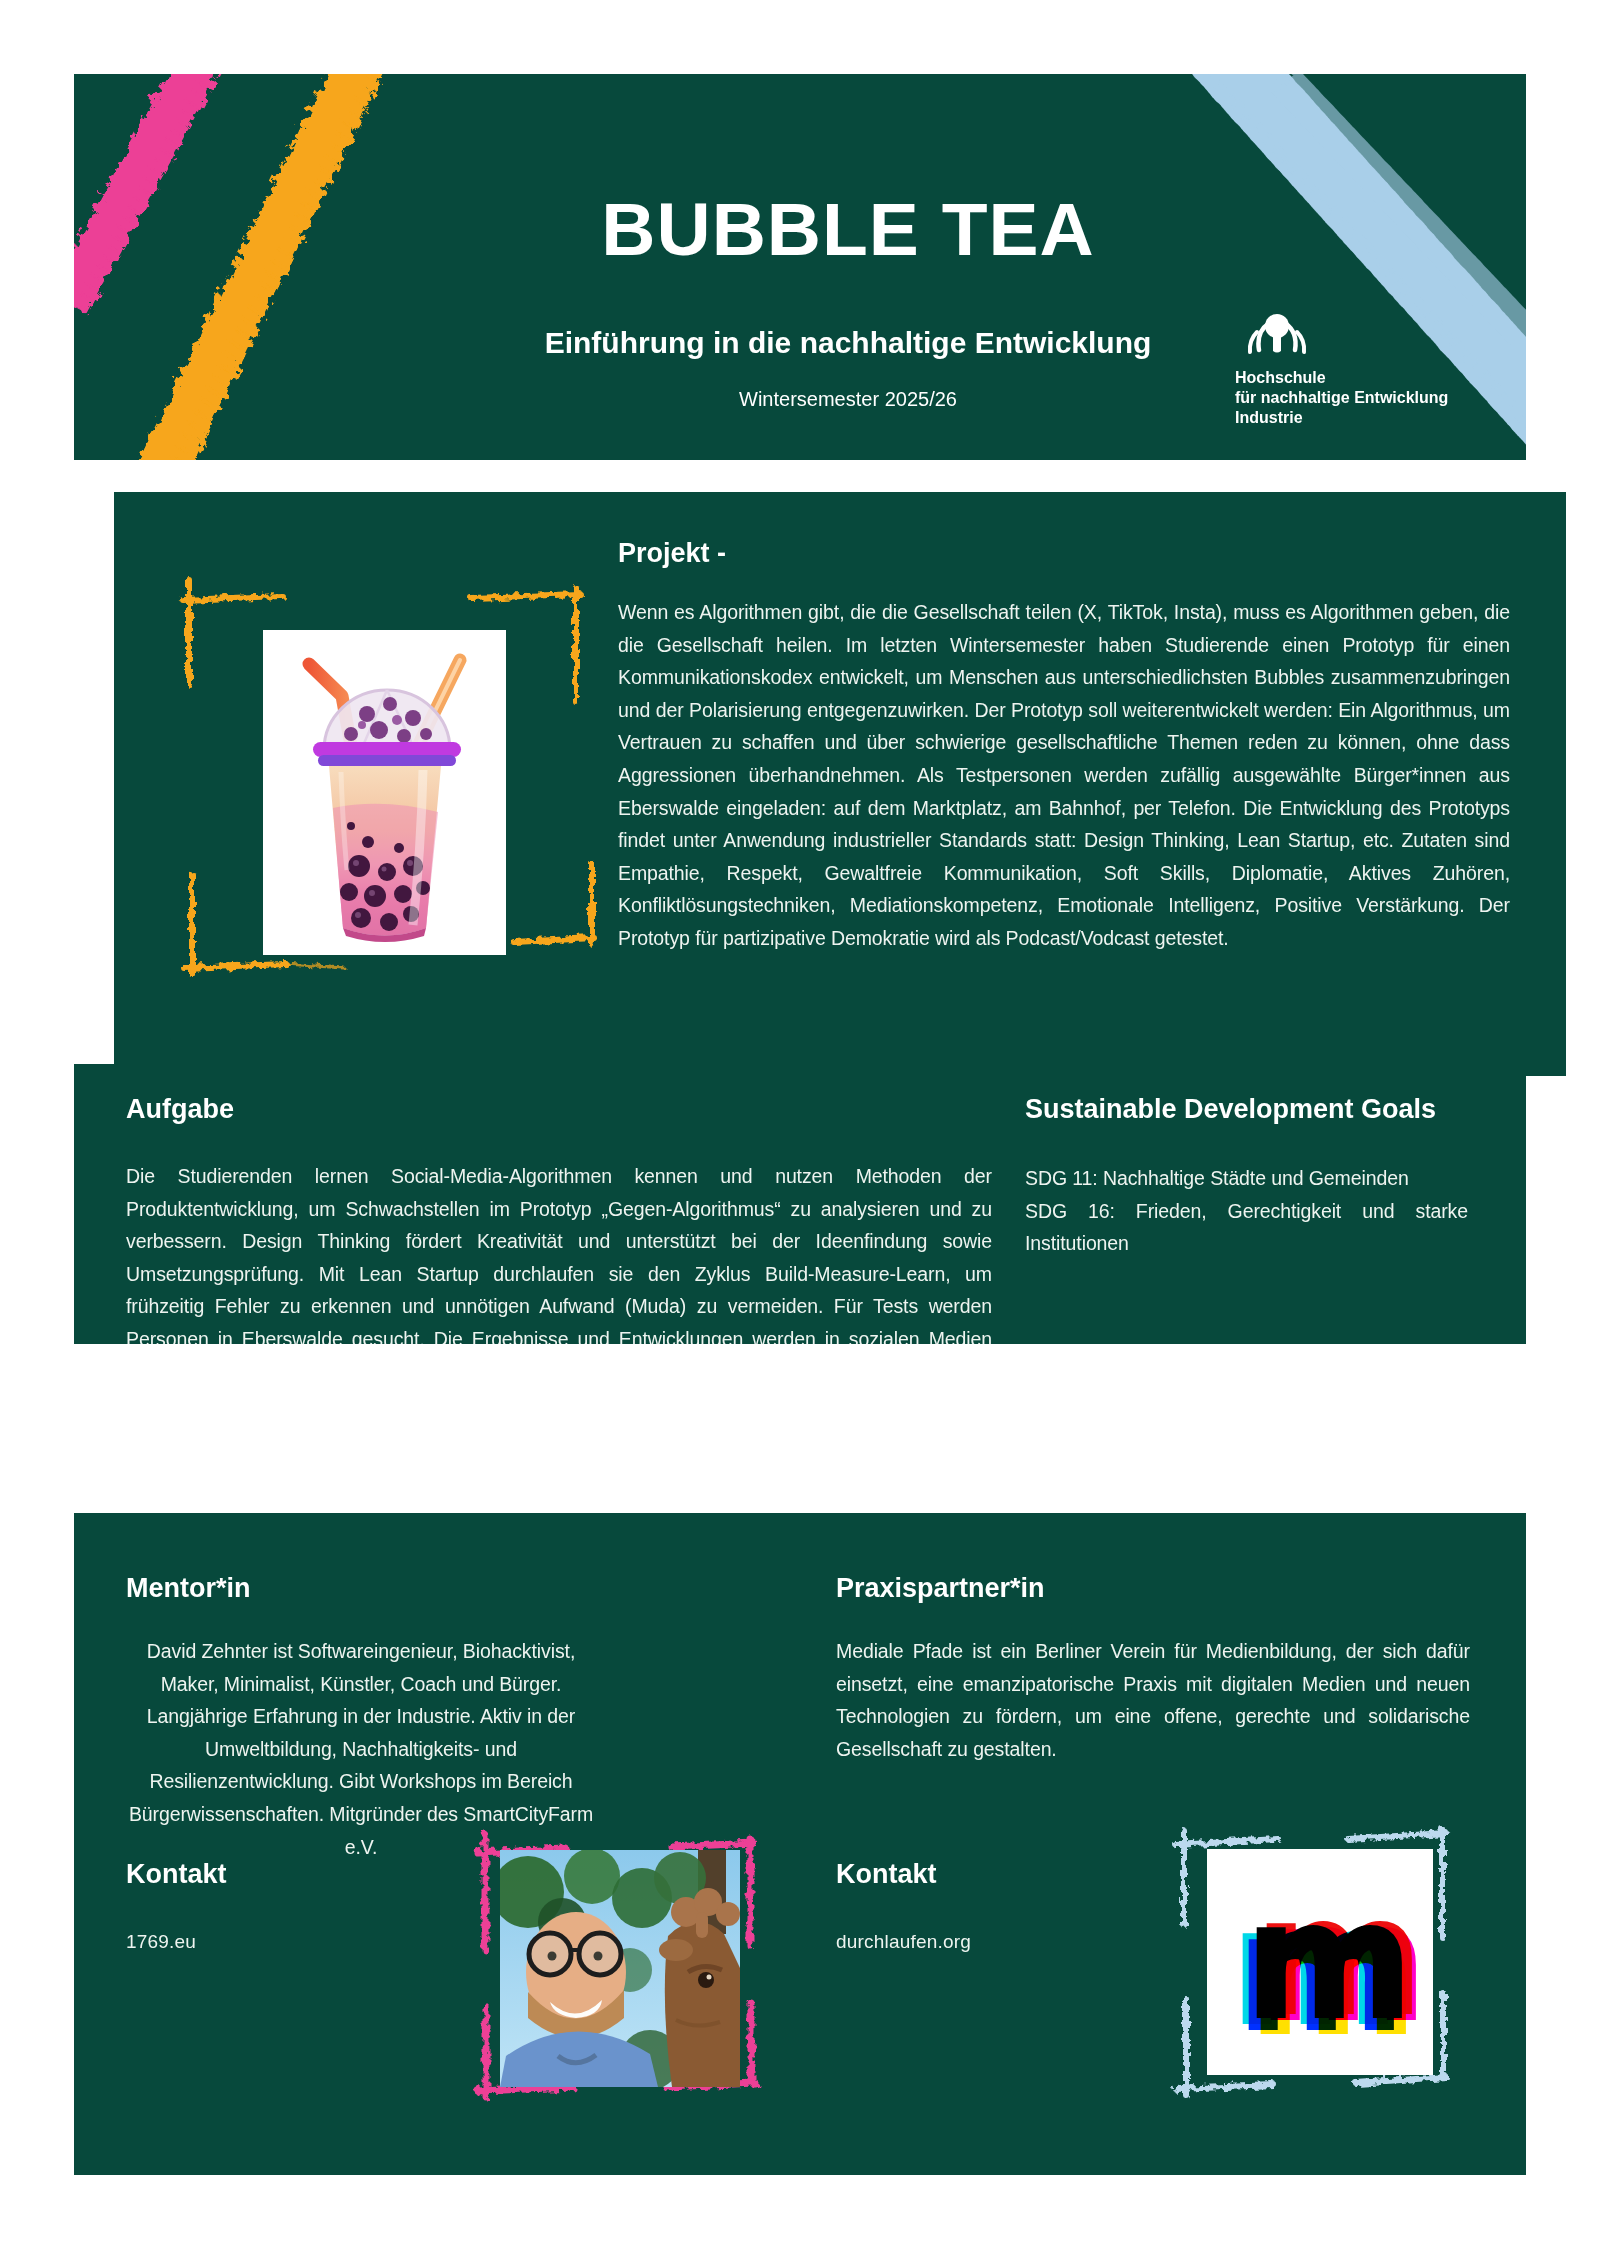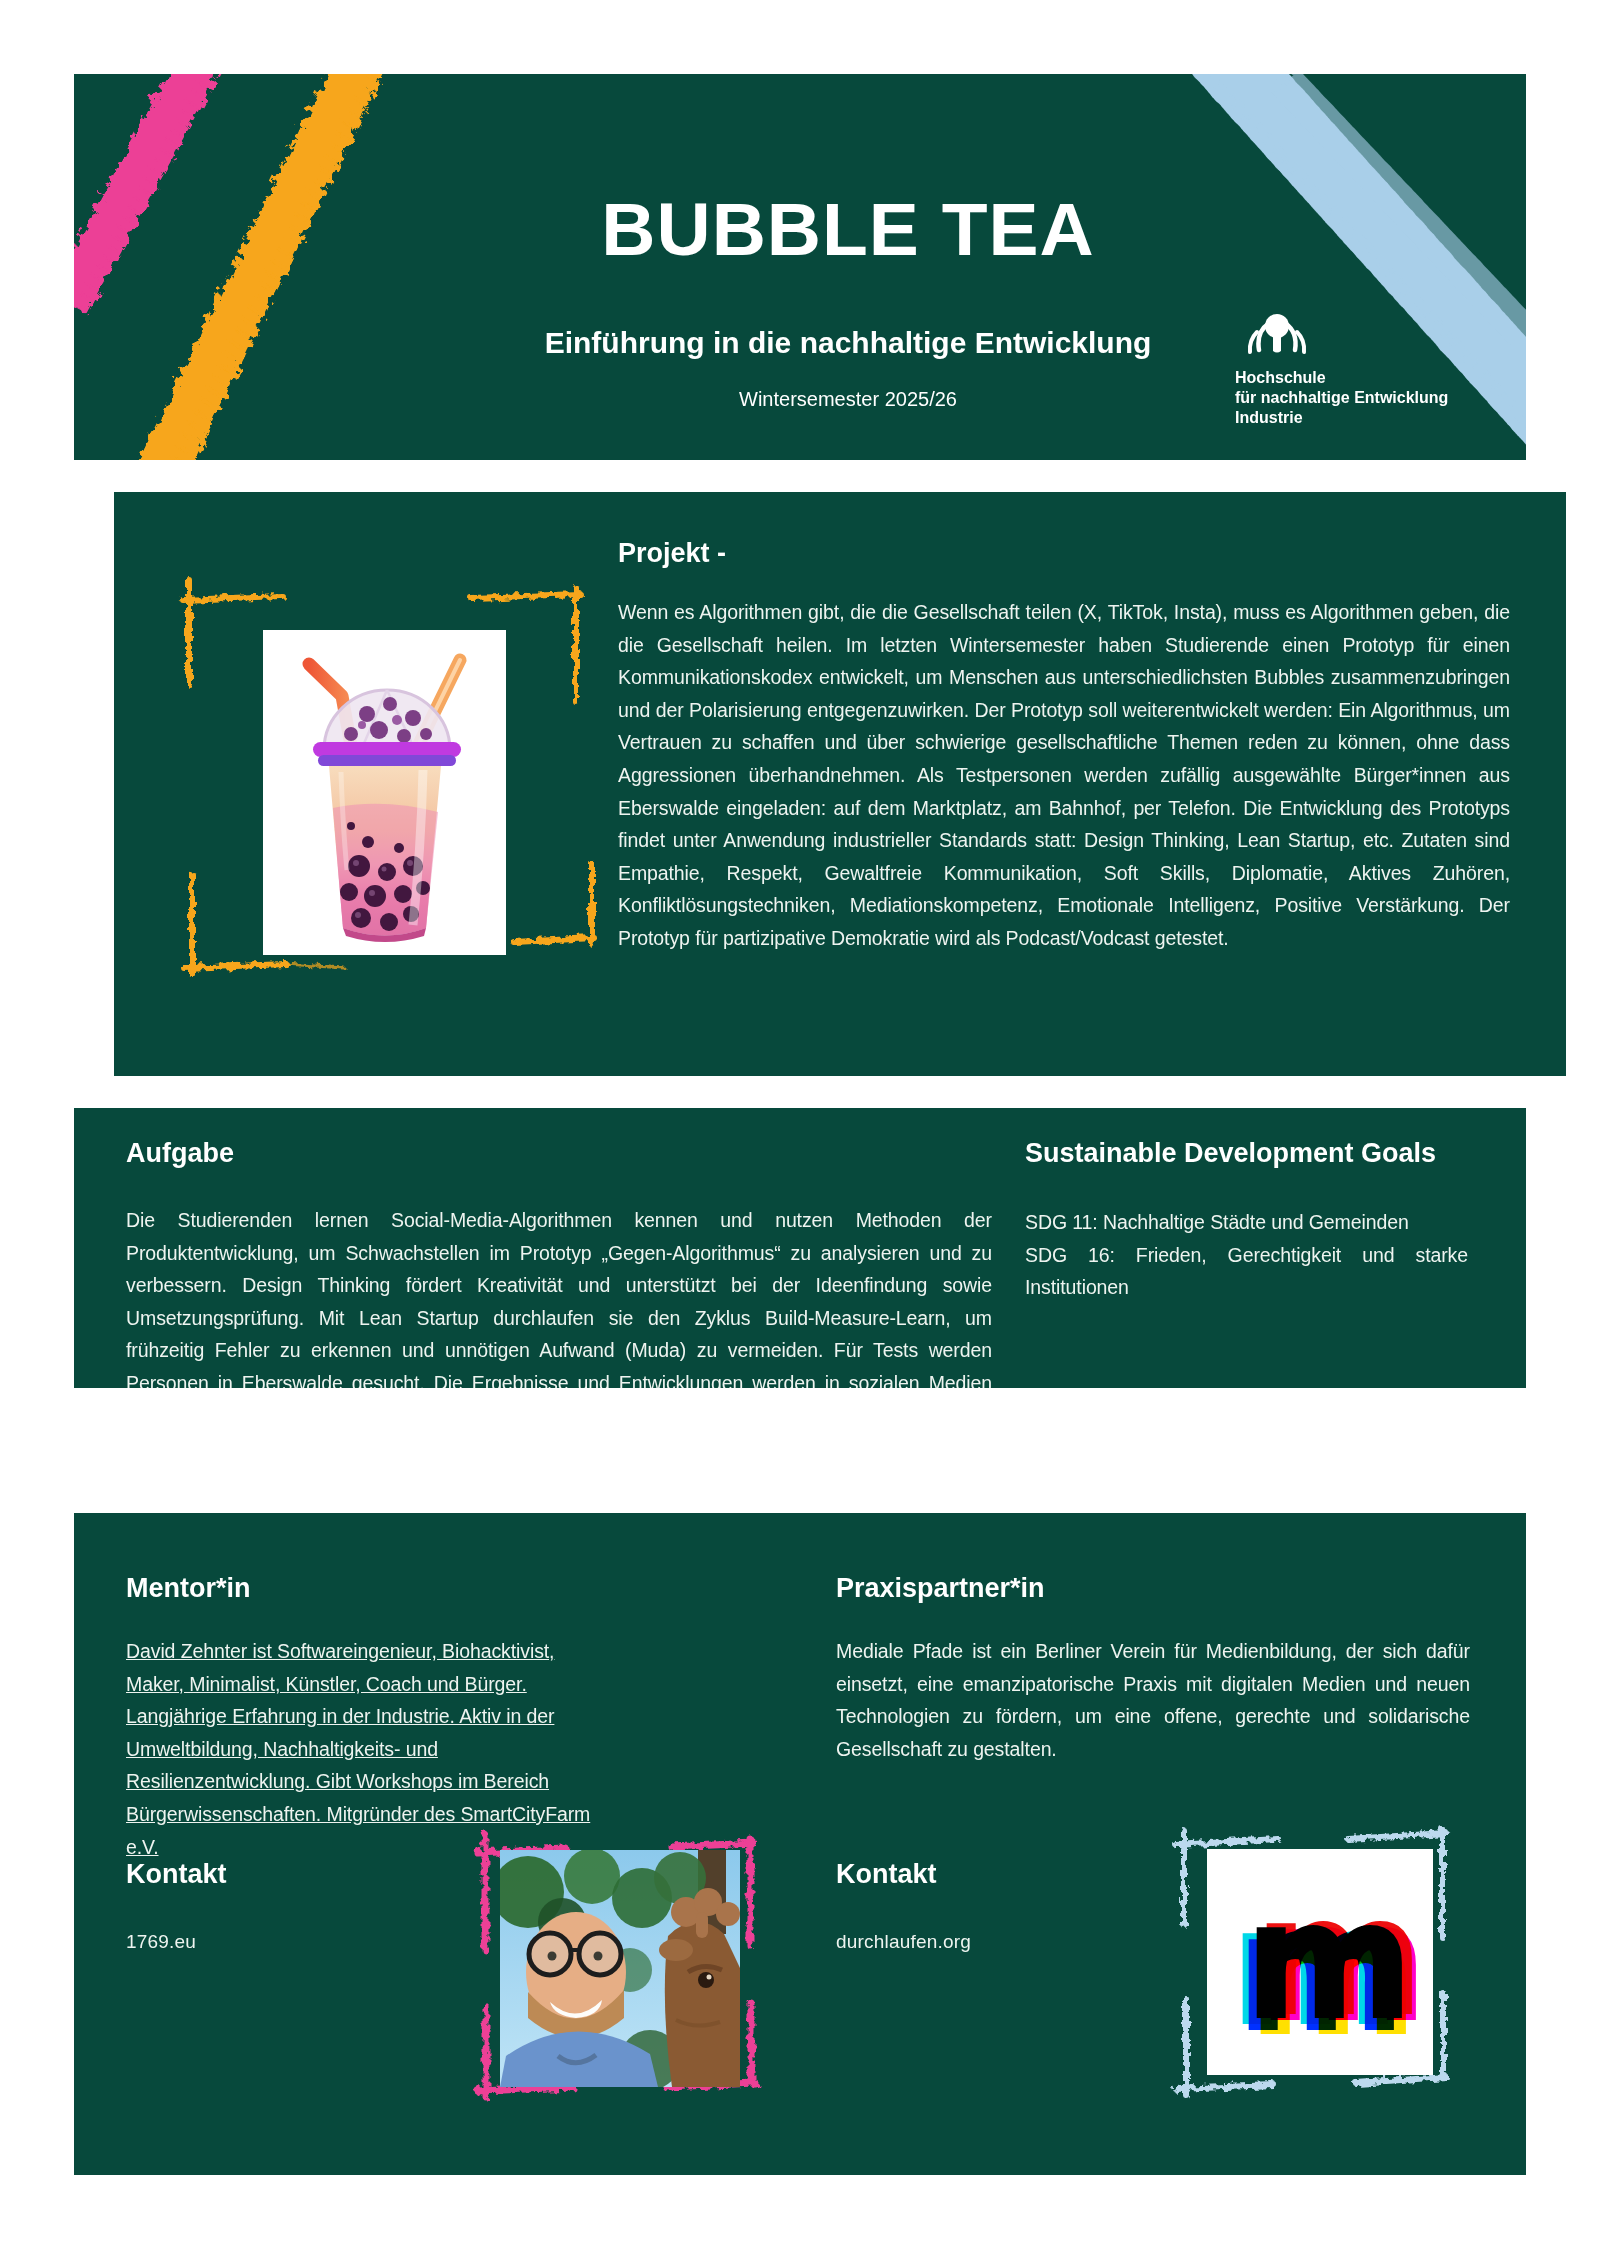--- a/index.html
+++ b/index.html
@@ -9,21 +9,21 @@
   *{margin:0;padding:0;box-sizing:border-box;}
   html,body{background:#fff;}
   body{
     width:1600px;height:2262px;position:relative;
     font-family:"Liberation Sans",sans-serif;color:var(--c-text);
     overflow:hidden;
   }
   .block{position:absolute;left:74px;width:1452px;background:var(--c-green);overflow:hidden;}
   #header-block{top:74px;height:386px;}
   #projekt-block{top:492px;height:584px;margin-left:40px;}
-  #aufgabe-block{top:1108px;height:280px;}
+  #aufgabe-block{top:1064px;height:280px;}
   #mentor-block{top:1513px;height:662px;}
   svg.deco{position:absolute;left:0;top:0;pointer-events:none;}
   .st-pink{stroke:var(--c-pink);}
   .st-orange{stroke:var(--c-orange);}
   .st-blue{stroke:var(--c-skyblue);}
   .st-chalkblue{stroke:var(--c-chalkblue);}
 
   
   .header-title{
     position:absolute;left:0;right:0;top:112px;text-align:center;
@@ -43,21 +43,21 @@
   .hne-logo{position:absolute;left:1161px;top:236px;color:var(--c-white);}
   .hne-logo .tree{display:block;margin-left:10px;}
   .hne-logo .lines{font-size:16px;font-weight:700;line-height:20px;margin-top:6px;white-space:nowrap;}
 
   
   .h2{font-size:27px;font-weight:700;color:var(--c-white);position:absolute;}
   .body-text{
     position:absolute;font-size:19.5px;line-height:32.6px;color:var(--c-text);
     text-align:justify;letter-spacing:-0.1px;
   }
-  .body-left{text-align:left;text-decoration:underline;}
+  .body-left{text-align:center;}
   .kontakt-link{
     position:absolute;font-size:19px;color:var(--c-text);letter-spacing:0.2px;
     text-decoration:none;cursor:pointer;
   }
 
   
   #projekt-heading{left:504px;top:46px;}
   #projekt-body{left:504px;top:104px;width:892px;}
   .bubble-box{position:absolute;left:149px;top:138px;width:243px;height:325px;background:#fff;}
 

